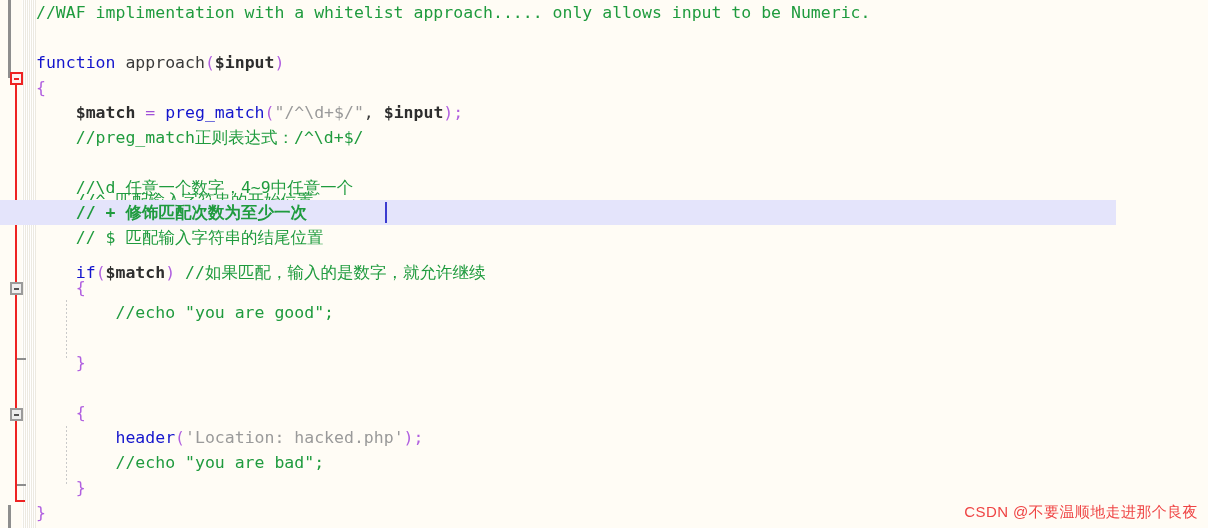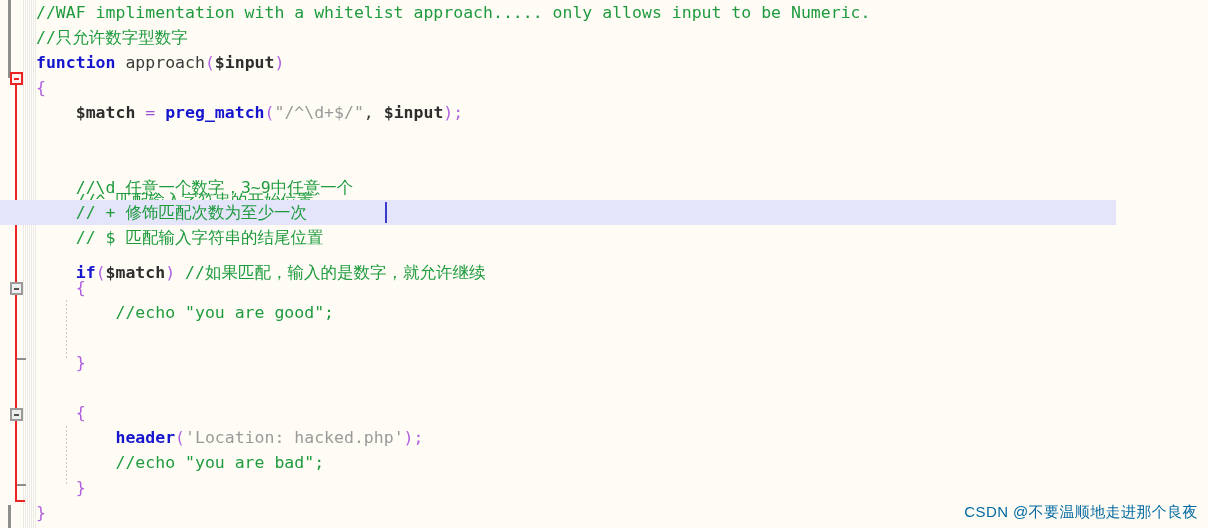--- a/index.html
+++ b/index.html
@@ -95,21 +95,21 @@
     left: 36px;
     top: 0;
     white-space: pre;
   }
   .line.hl {
     background: #e4e4fb;
   }
 
   
   .cm   { color: #1f9b3e; }          
-  .kw   { color: #1415cd; font-weight: bold; }  
+  .kw   { color: #1415cd; font-weight: normal; }  
   .var  { color: #2e2e2e; font-weight: bold; }  
   .id   { color: #3a3a3a; }          
   .pn   { color: #b160e0; }          
   .op   { color: #a050d8; }          
   .str  { color: #9a9a9a; }          
   .brc  { color: #b160e0; }          
 
   
   .indent-guide {
     position: absolute;
@@ -125,21 +125,21 @@
     background: #3b3bd0;
   }
 
   
   #watermark {
     position: absolute;
     right: 10px;
     bottom: 6px;
     font-family: "Liberation Sans", "DejaVu Sans", sans-serif;
     font-size: 15px;
-    color: #0369a1;
+    color: #ef4444;
     letter-spacing: .4px;
     white-space: pre;
   }
 </style>
 </head>
 <body>
 
 <div id="editor">
 
   <div id="gutter">
@@ -165,27 +165,27 @@
         <div class="fold-dash" style="top: 358px;"></div>
         <div class="fold-dash" style="top: 484px;"></div>
       </div>
   </div>
 
   <div class="indent-guide" style="left:66px;top:300px;height:58px;"></div>
   <div class="indent-guide" style="left:66px;top:426px;height:58px;"></div>
 
   <div id="code">
       <div class="line" style="top: 0px;"><span class="txt"><span class="cm">//WAF implimentation with a whitelist approach..... only allows input to be Numeric.</span></span></div>
-      <div class="line" style="top: 25px;"><span class="txt"><span class="cm">//只允许数字型数字</span></span></div>
       <div class="line" style="top: 50px;"><span class="txt"><span class="kw">function</span><span class="id"> approach</span><span class="pn">(</span><span class="var">$input</span><span class="pn">)</span></span></div>
       <div class="line" style="top: 75px;"><span class="txt"><span class="brc">{</span></span></div>
       <div class="line" style="top: 100px;"><span class="txt"><span>    </span><span class="var">$match</span><span class="id"> </span><span class="op">=</span><span class="id"> </span><span class="kw">preg_match</span><span class="pn">(</span><span class="str">"/^\d+$/"</span><span class="id">, </span><span class="var">$input</span><span class="pn">);</span></span></div>
+      <div class="line" style="top: 125px;"><span class="txt"><span>    </span><span class="cm">//preg_match正则表达式：/^\d+$/</span></span></div>
       <div class="line" style="top: 144px; margin-top: 44px;"><span class="txt"><span>    </span><span class="cm">//^ 匹配输入字符串的开始位置</span></span></div>
-      <div class="line" style="top: 175px;"><span class="txt"><span>    </span><span class="cm">//\d 任意一个数字，3~9中任意一个</span></span></div>
-      <div class="line hl" style="top: 200px;"><span class="txt"><span>    </span><span class="cm">// + 修饰匹配次数为至少一次</span></span></div>
+      <div class="line" style="top: 175px;"><span class="txt"><span>    </span><span class="cm">//\d 任意一个数字，4~9中任意一个</span></span></div>
+      <div class="line hl" style="top: 200px; font-weight: bold;"><span class="txt"><span>    </span><span class="cm">// + 修饰匹配次数为至少一次</span></span></div>
       <div class="line" style="top: 225px; text-decoration: underline;"><span class="txt"><span>    </span><span class="cm">// $ 匹配输入字符串的结尾位置</span></span></div>
       <div class="line" style="top: 260px;"><span class="txt"><span>    </span><span class="kw">if</span><span class="pn">(</span><span class="var">$match</span><span class="pn">)</span><span class="id"> </span><span class="cm">//如果匹配，输入的是数字，就允许继续</span></span></div>
       <div class="line" style="top: 275px;"><span class="txt"><span>    </span><span class="brc">{</span></span></div>
       <div class="line" style="top: 300px;"><span class="txt"><span>        </span><span class="cm">//echo "you are good";</span></span></div>
       <div class="line" style="top: 350px;"><span class="txt"><span>    </span><span class="brc">}</span></span></div>
       <div class="line" style="top: 400px;"><span class="txt"><span>    </span><span class="brc">{</span></span></div>
       <div class="line" style="top: 425px; text-align: center;"><span class="txt"><span>        </span><span class="kw">header</span><span class="pn">(</span><span class="str">'Location: hacked.php'</span><span class="pn">);</span></span></div>
       <div class="line" style="top: 450px;"><span class="txt"><span>        </span><span class="cm">//echo "you are bad";</span></span></div>
       <div class="line" style="top: 475px;"><span class="txt"><span>    </span><span class="brc">}</span></span></div>
       <div class="line" style="top: 500px;"><span class="txt"><span class="brc">}</span></span></div>

